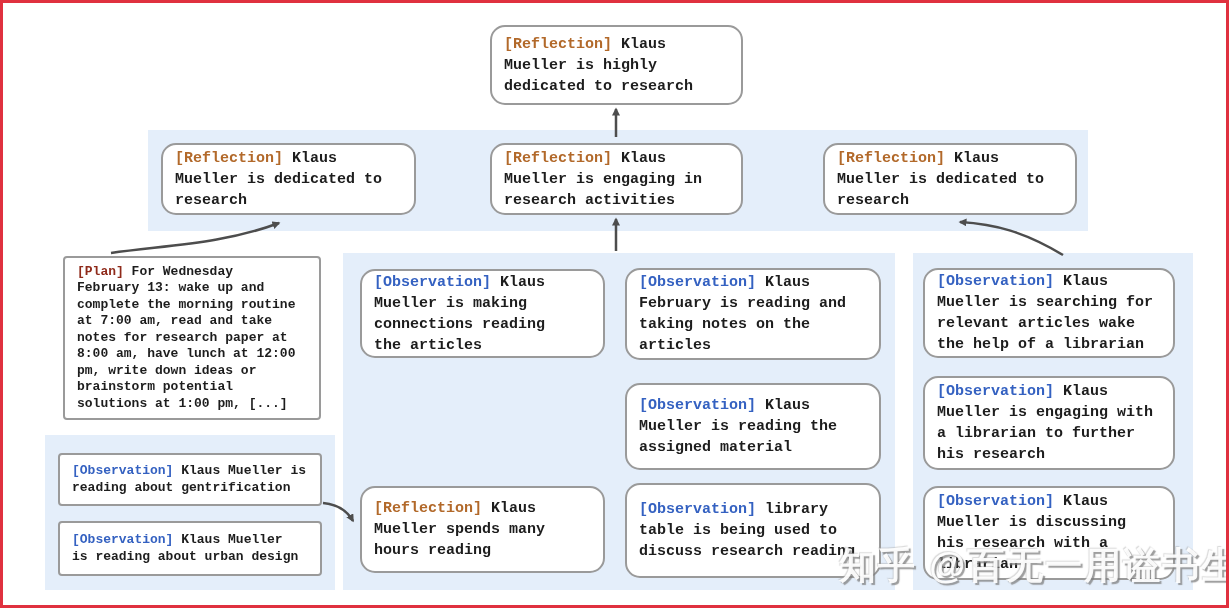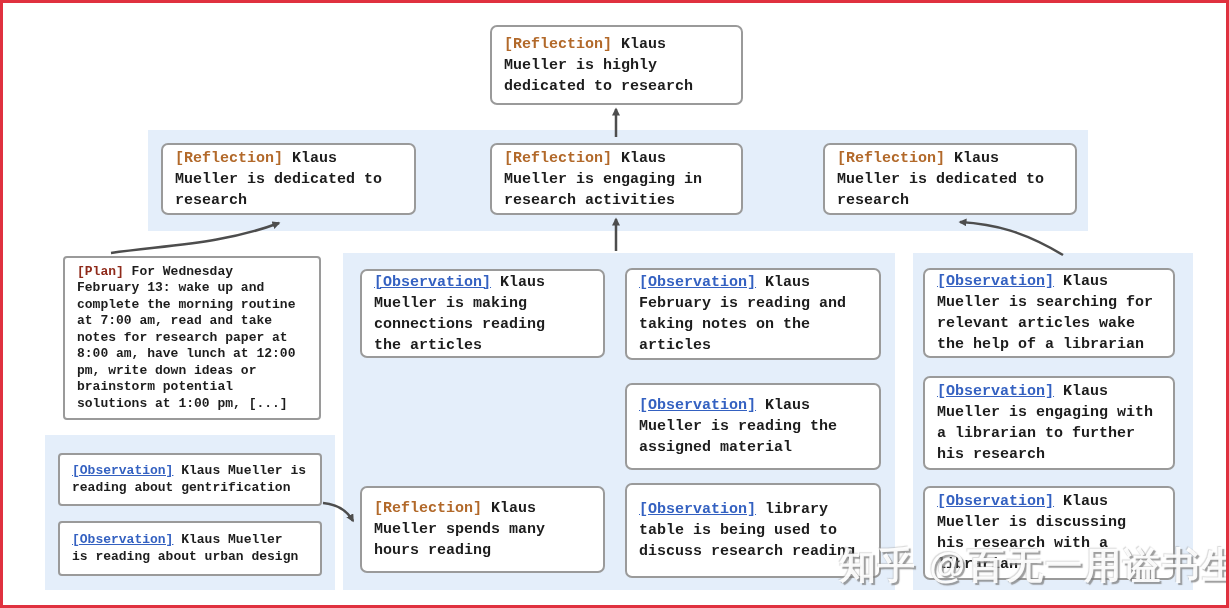--- a/index.html
+++ b/index.html
@@ -8,31 +8,31 @@
     box-sizing:border-box; background:#ffffff;
     border:3px solid var(--frame-red,#e0313f);
     overflow:hidden;
     font-family:"Liberation Mono","DejaVu Sans Mono",monospace;
   }
   .band { position:absolute; background:var(--band-blue,#e4eefa); }
   .node {
     position:absolute; box-sizing:border-box;
     background:#ffffff;
     border:2.5px solid var(--node-border,#9a9a9a);
-    border-radius:7px;
+    border-radius:15px;
     display:flex; align-items:center;
     padding:6px 12px;
     font-weight:bold; color:var(--text-dark,#1d1d1d);
   }
   .node .txt { white-space:pre-line; }
   .big   { font-size:15px;  line-height:1.4;  }
   .small { font-size:13px;  line-height:1.27; border-radius:4px; }
   .tag { margin-right:1ch; }
   .tag.reflection  { color:var(--tag-reflection,#b2692a); }
-  .tag.observation { color:var(--tag-observation,#3461c1);text-decoration:underline; }
+  .tag.observation { color:var(--tag-observation,#3461c1); }
   .tag.plan        { color:var(--tag-plan,#8f2a1a); }
   #arrow-layer { position:absolute; left:0; top:0; pointer-events:none; }
   #arrow-layer path, #arrow-layer line { stroke:var(--arrow-gray,#4d4d4d); stroke-width:2.5; fill:none; }
   #arrow-layer marker path { fill:var(--arrow-gray,#4d4d4d); stroke:none; }
   #watermark {
     position:absolute; left:836px; top:538px;
     font-family:"Liberation Sans","DejaVu Sans",sans-serif;
     font-size:37px; font-weight:bold; letter-spacing:2px;
     color:rgba(255,255,255,0.93);
     text-shadow:2px 2px 1px rgba(125,125,125,0.75), -1px -1px 1px rgba(160,160,160,0.4);

